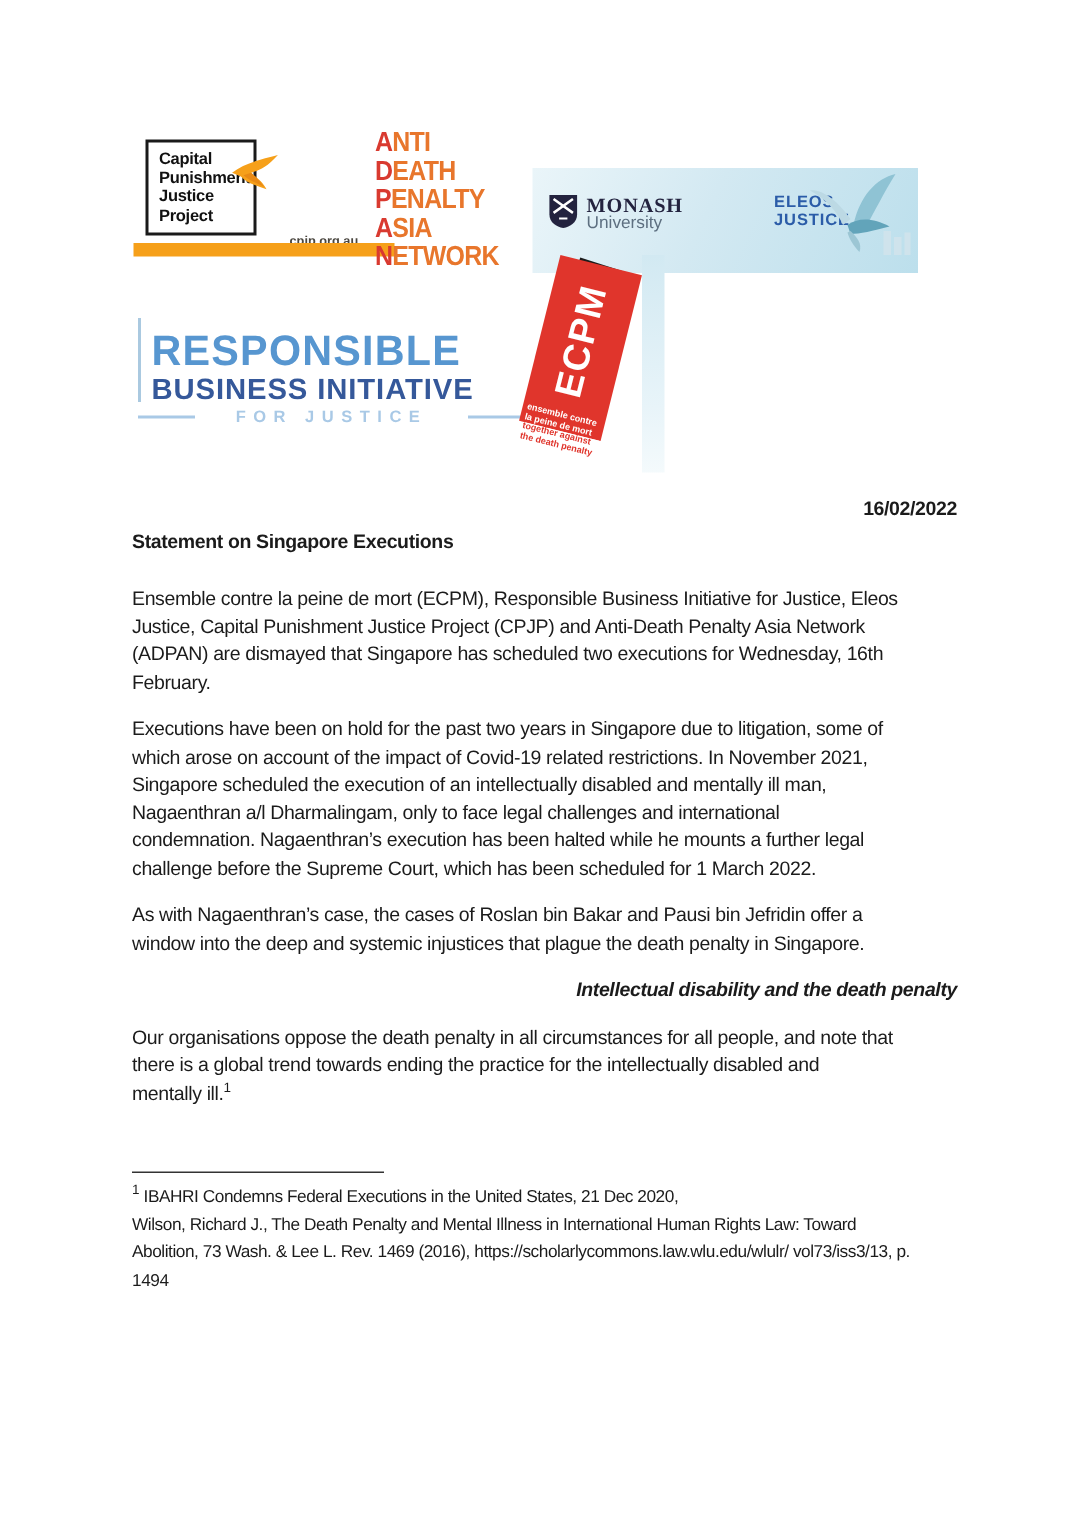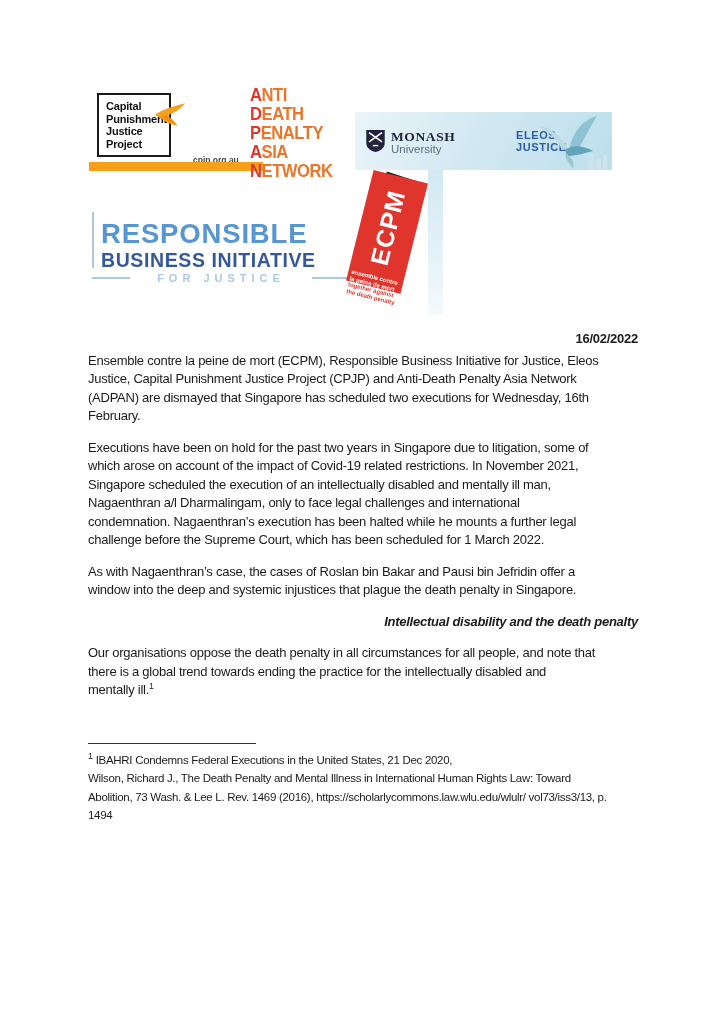--- a/index.html
+++ b/index.html
@@ -22,21 +22,21 @@
   .cpjp-bar { position:absolute; left:89px; top:162px; width:174px; height:9px; background:#F6A01A; }
 
   
   .adpan { position:absolute; left:250px; top:85px; }
   .adpan-row { font-size:17.5px; font-weight:800; line-height:19px; letter-spacing:-0.5px; transform:scale(0.95,1.05); transform-origin:left top; }
   .adpan-init { color:#D93A30; }
   .adpan-rest { color:#E8762C; }
 
   
   .banner {
-    position:absolute; left:355px; top:112px; width:257px; height:58px;
+    position:absolute; left:355px; top:112px; width:257px; height:70px;
     background:linear-gradient(115deg,#eaf5f9 0%, #d3e9f2 45%, #bcdfec 100%);
   }
   .monash-shield { position:absolute; left:10px; top:17px; width:21px; height:24px; }
   .monash-name { position:absolute; left:36px; top:17px; font-family:"Liberation Serif", serif; font-size:13.5px; font-weight:600; color:#23233f; letter-spacing:0.6px; }
   .monash-sub { position:absolute; left:36px; top:31px; font-size:11.5px; color:#5d6f80; }
   .eleos-text { position:absolute; left:122px; top:17px;margin-left:39px; }
   .eleos-line { font-size:11px; font-weight:bold; color:#2b5ca8; line-height:12px; letter-spacing:0.6px; }
   .eleos-bird { position:absolute; left:182px; top:2px; width:72px; height:56px; }
 
   
@@ -147,20 +147,21 @@
           <div class="ecpm-tag-fr">ensemble contre la peine de mort</div>
           <div class="ecpm-tag-en">together against the death penalty</div>
         </div>
       </div>
     </div>
 
   </div>
 
   <div class="content">
     <div class="doc-date">16/02/2022</div>
+    <div class="doc-title">Statement on Singapore Executions</div>
 
     <p>Ensemble contre la peine de mort (ECPM), Responsible Business Initiative for Justice, Eleos
 Justice, Capital Punishment Justice Project (CPJP) and Anti-Death Penalty Asia Network
 (ADPAN) are dismayed that Singapore has scheduled two executions for Wednesday, 16th
 February.</p>
     <p>Executions have been on hold for the past two years in Singapore due to litigation, some of
 which arose on account of the impact of Covid-19 related restrictions. In November 2021,
 Singapore scheduled the execution of an intellectually disabled and mentally ill man,
 Nagaenthran a/l Dharmalingam, only to face legal challenges and international
 condemnation. Nagaenthran’s execution has been halted while he mounts a further legal

